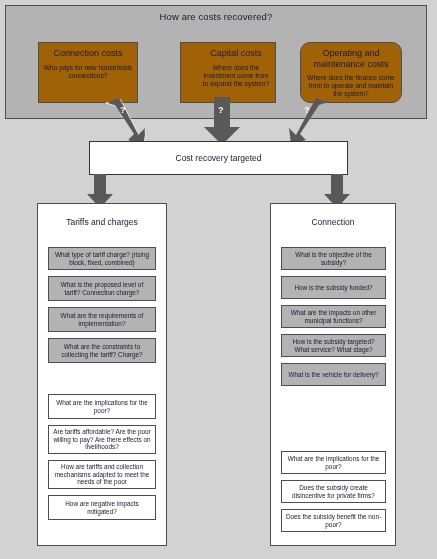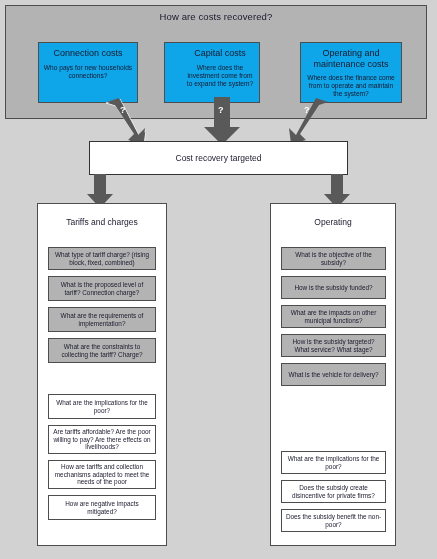--- a/index.html
+++ b/index.html
@@ -33,30 +33,30 @@
   #top-title {
     left: 5px; top: 11px;
     width: 422px;
     text-align: center;
     font-size: 9.5px;
     letter-spacing: .1px;
   }
 
   
   .top-card {
-    background: #0ea5e9;
+    background: #a16207;
     border: 1.5px solid #4d4d4d;
     top: 42px;
     height: 61px;
     padding: 5px 4px 0 4px;
     text-align: center;
   }
   #card-connection { left: 38px;  width: 100px; }
-  #card-capital    { left: 164px; width: 96px; padding-left: 20px; }
-  #card-operating  { left: 300px; width: 102px; }
+  #card-capital    { left: 180px; width: 96px; padding-left: 20px; }
+  #card-operating  { left: 300px; width: 102px; border-radius: 10px; }
   .top-card .ttl {
     font-size: 9px;
     line-height: 10.5px;
     margin-bottom: 5px;
     display: block;
   }
   .top-card .sub {
     font-size: 6.6px;
     line-height: 8.2px;
     display: block;
@@ -199,21 +199,21 @@
     <div class="qbox grey" style="left:10px; top:72px;  width:108px; height:25px;">What is the proposed level of tariff? Connection charge?</div>
     <div class="qbox grey" style="left:10px; top:103px; width:108px; height:25px;">What are the requirements of implementation?</div>
     <div class="qbox grey" style="left:10px; top:134px; width:108px; height:25px;">What are the constraints to collecting the tariff? Charge?</div>
     <div class="qbox white" style="left:10px; top:190px; width:108px; height:25px;">What are the implications for the poor?</div>
     <div class="qbox white" style="left:10px; top:221px; width:108px; height:29px;">Are tariffs affordable? Are the poor willing to pay? Are there effects on livelihoods?</div>
     <div class="qbox white" style="left:10px; top:256px; width:108px; height:29px;">How are tariffs and collection mechanisms adapted to meet the needs of the poor</div>
     <div class="qbox white" style="left:10px; top:291px; width:108px; height:25px;">How are negative impacts mitigated?</div>
   </div>
 
   <div class="abs column" id="col-subsidies">
-    <div class="col-title">Operating</div>
+    <div class="col-title">Connection</div>
 
     <div class="qbox grey" style="left:10px; top:43px;  width:105px; height:23px;">What is the objective of the subsidy?</div>
     <div class="qbox grey" style="left:10px; top:72px;  width:105px; height:23px;">How is the subsidy funded?</div>
     <div class="qbox grey" style="left:10px; top:101px; width:105px; height:23px;">What are the impacts on other municipal functions?</div>
     <div class="qbox grey" style="left:10px; top:130px; width:105px; height:23px;">How is the subsidy targeted? What service? What stage?</div>
     <div class="qbox grey" style="left:10px; top:159px; width:105px; height:23px;">What is the vehicle for delivery?</div>
     <div class="qbox white" style="left:10px; top:247px; width:105px; height:23px;">What are the implications for the poor?</div>
     <div class="qbox white" style="left:10px; top:276px; width:105px; height:23px;">Does the subsidy create disincentive for private firms?</div>
     <div class="qbox white" style="left:10px; top:305px; width:105px; height:23px;">Does the subsidy benefit the non-poor?</div>
   </div>

